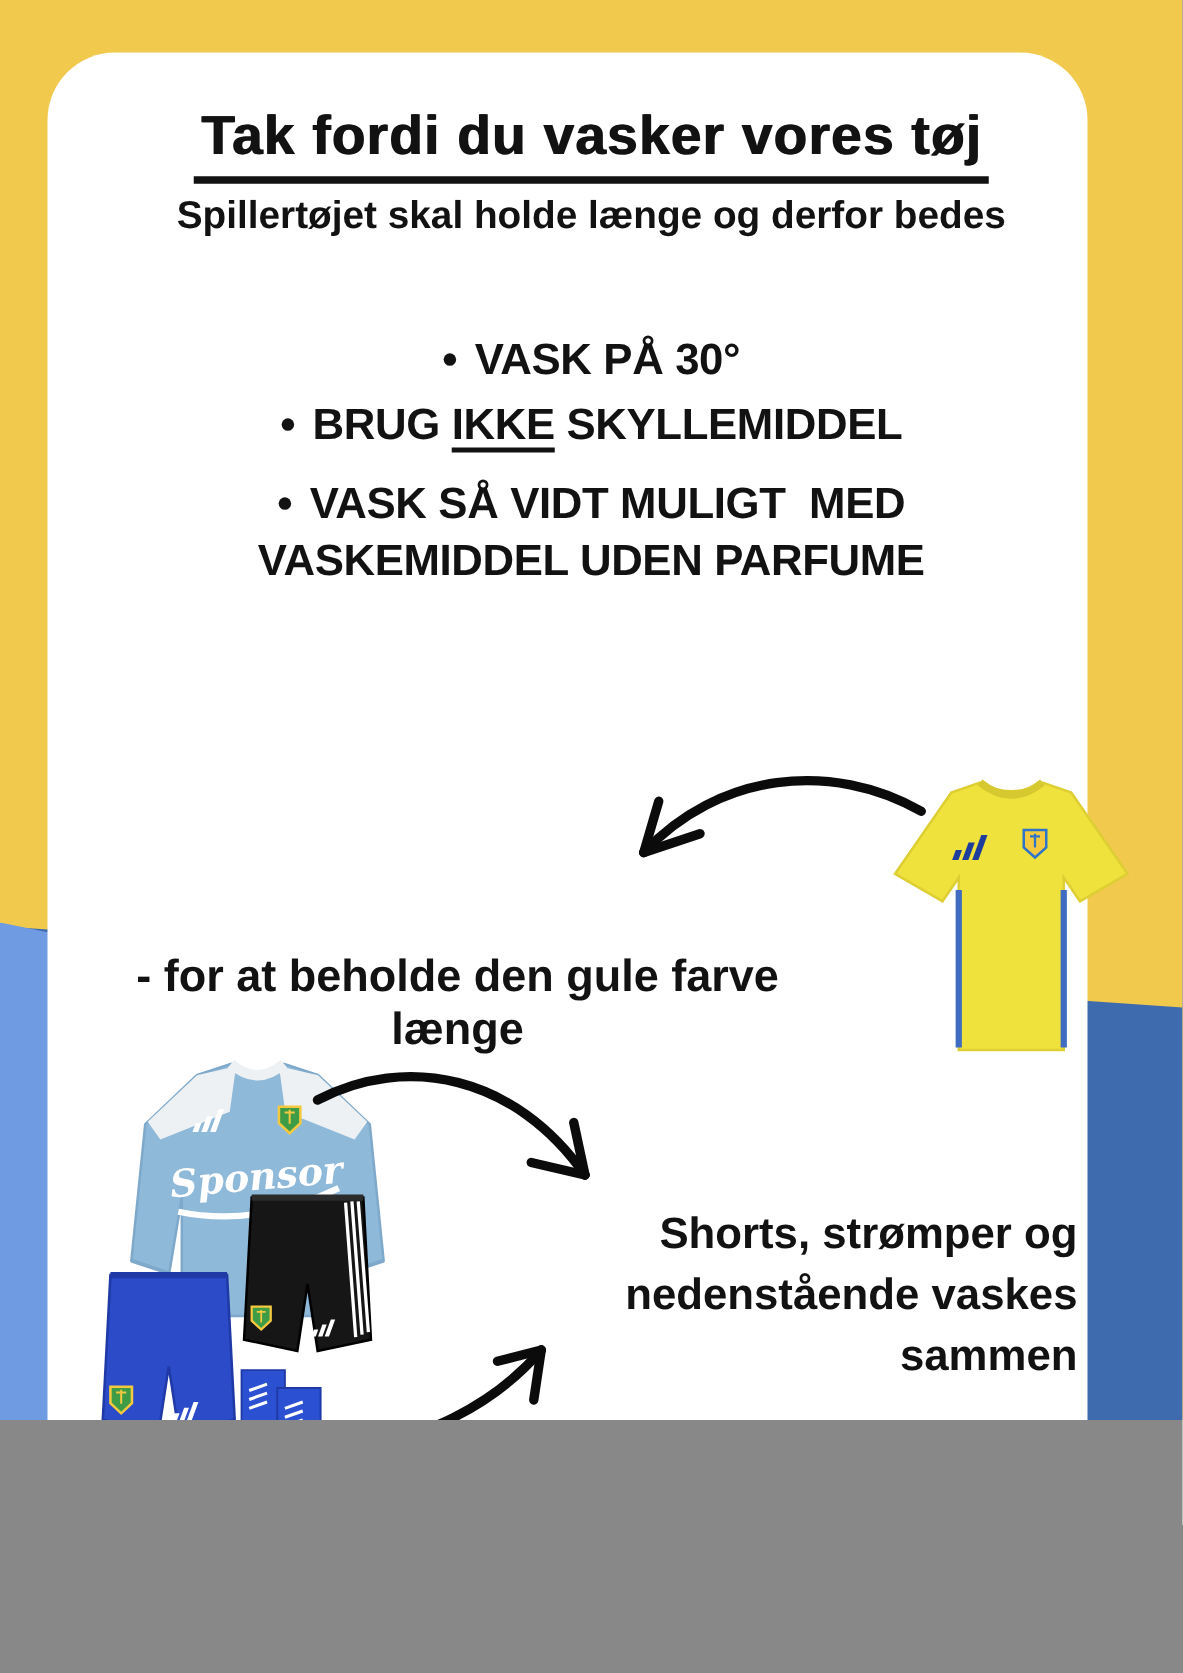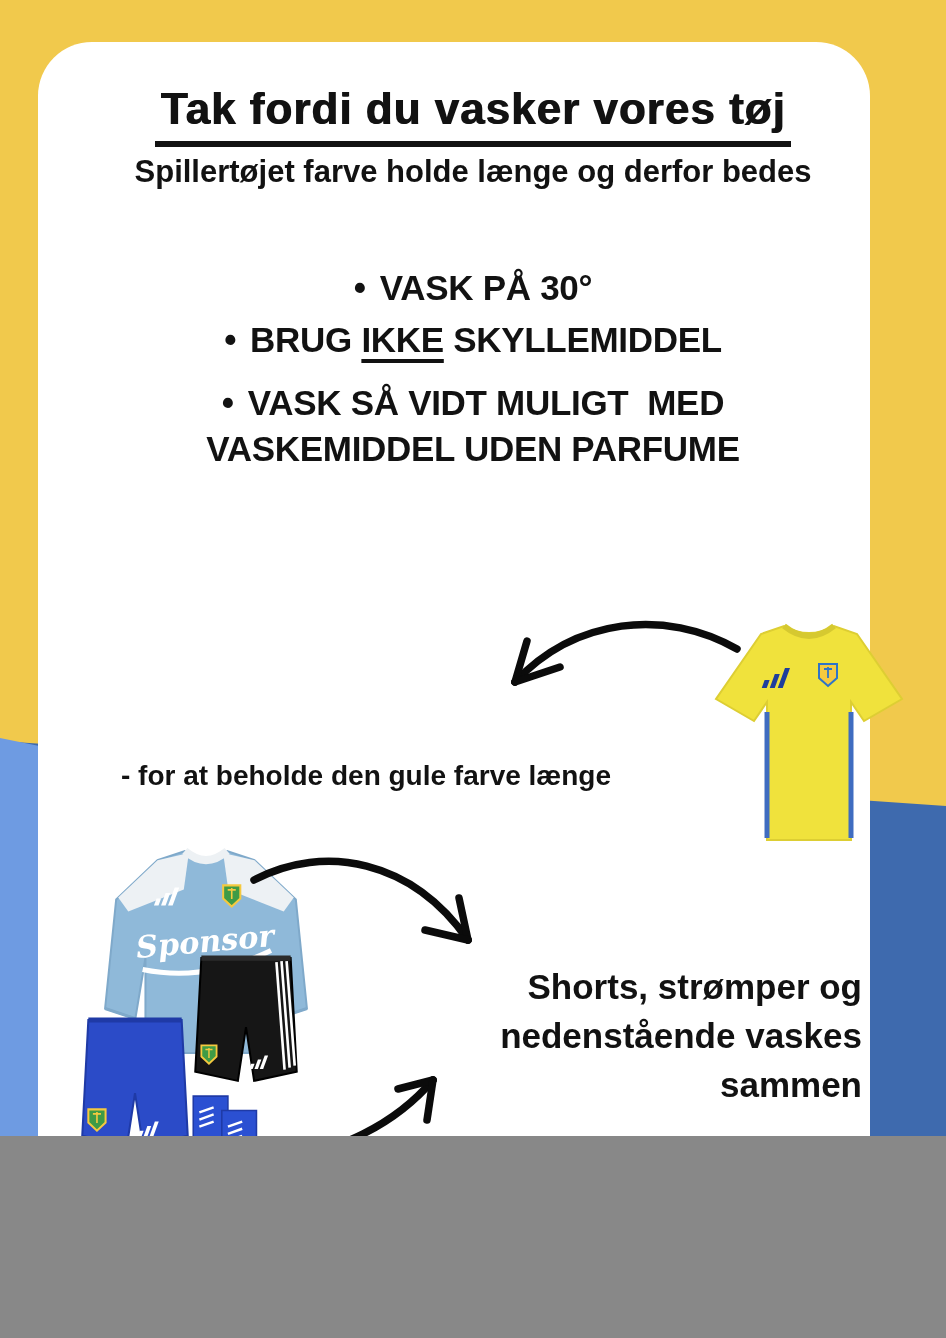--- a/index.html
+++ b/index.html
@@ -17,21 +17,21 @@
   .title{top:84px;font-size:44px;font-weight:bold;color:var(--text-black,#121212);letter-spacing:1px;}
   .title span{display:inline-block;border-bottom:6px solid var(--text-black,#121212);
     padding:0 6px 7px 6px;text-shadow:1px 0 0 currentColor;}
   .subtitle{top:152px;font-size:31px;font-weight:bold;line-height:39px;color:var(--text-black,#121212);}
   .bullet-line{font-size:35px;font-weight:bold;color:var(--text-black,#121212);letter-spacing:-0.3px;}
   .bullet-line span{white-space:pre-wrap;}
   .bullet-line .dot{margin-right:14px;}
   .bullet-line .u{text-decoration:underline;text-decoration-thickness:3.5px;text-underline-offset:7px;}
   .b1{top:268px}.b2{top:320px}.b3a{top:383px}.b3b{top:429px}.b4{top:486px}
   .h-yellow{left:60px;top:692px;font-size:38px;font-weight:bold;color:var(--text-black,#121212);}
-  .sub-yellow{left:60px;width:612px;top:760px;text-align:center;font-size:28px;font-weight:bold;color:var(--text-black,#121212);}
+  .sub-yellow{left:60px;width:612px;top:760px;text-align:center;font-size:36px;font-weight:bold;color:var(--text-black,#121212);}
   .h-gk{left:400px;width:462px;top:962px;text-align:right;font-size:35px;font-weight:bold;
     line-height:49px;color:var(--text-black,#121212);}
   .thanks{left:368px;top:1190px;font-size:51px;font-weight:bold;letter-spacing:-0.5px;
     color:var(--text-black,#121212);text-shadow:0.8px 0 0 currentColor;}
   svg{display:block;}
   .arrows{left:0;top:0;z-index:3;pointer-events:none;}
 </style>
 </head>
 <body>
 
@@ -39,21 +39,21 @@
 
   <div class="bg-shape bg-dark"></div>
   <div class="bg-shape bg-light"></div>
   <div class="card"></div>
 
   <div class="abs center title">
     <span>Tak fordi du vasker vores tøj</span>
   </div>
 
   <div class="abs center subtitle">
-    <div>Spillertøjet farve holde længe og derfor bedes</div>
+    <div>Spillertøjet skal holde længe og derfor bedes</div>
   </div>
 
   <div class="abs center bullet-line b1">
     <span class="dot">•</span><span>VASK PÅ 30°</span>
   </div>
   <div class="abs center bullet-line b2">
     <span class="dot">•</span><span>BRUG </span><span class="u">IKKE</span><span> SKYLLEMIDDEL</span>
   </div>
   <div class="abs center bullet-line b3a">
     <span class="dot">•</span><span>VASK SÅ VIDT MULIGT  MED</span>

